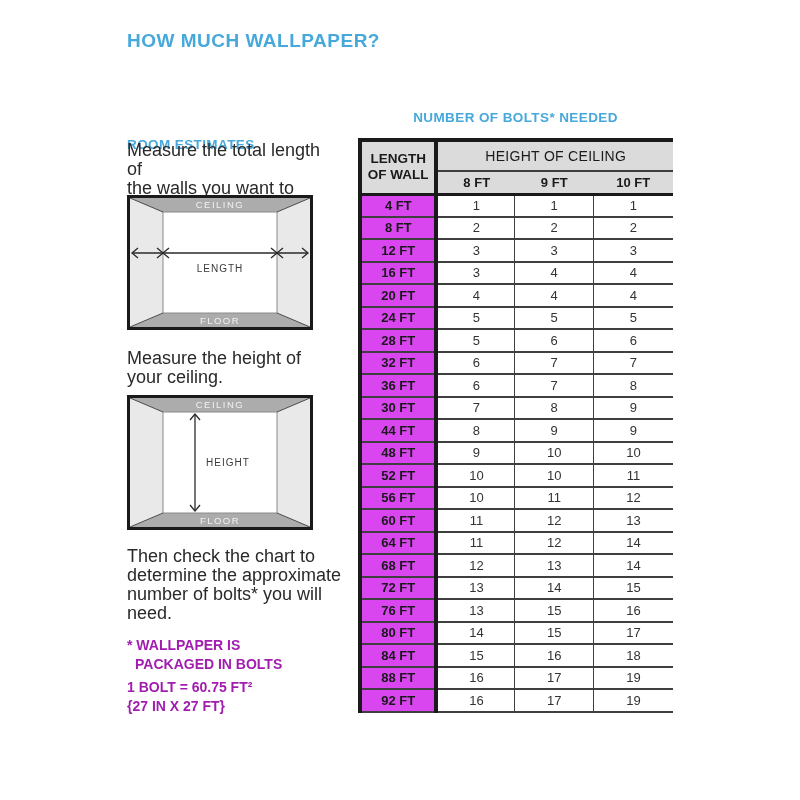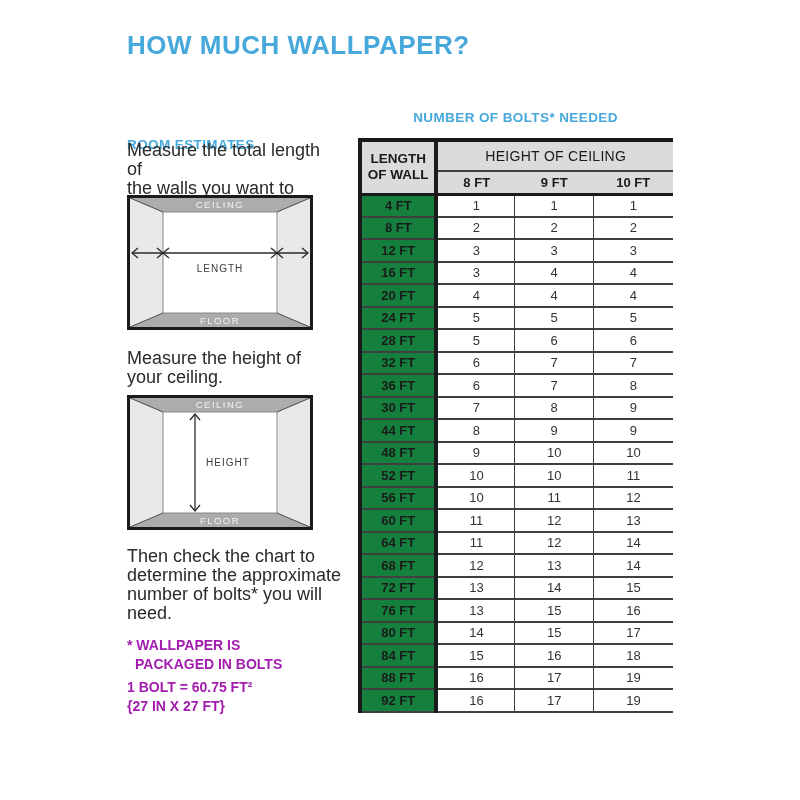--- a/index.html
+++ b/index.html
@@ -7,21 +7,21 @@
   body {
     position: relative;
     font-family: "Liberation Sans", sans-serif;
     color: #2a2a2a;
     overflow: hidden;
   }
   .abs { position: absolute; }
 
   .page-title {
     left: 127px; top: 30px;
-    font-size: 26px; font-weight: bold; letter-spacing: 0.5px;
+    font-size: 19px; font-weight: bold; letter-spacing: 0.5px;
     color: #47a8db;
   }
   .section-heading {
     font-size: 13.5px; font-weight: bold; letter-spacing: 0.4px;
     color: #47a8db;
   }
   .room-heading { left: 127px; top: 110px; margin-top: 27px; }
   .table-heading { left: 358px; top: 110px; width: 315px; text-align: center; }
 
   .body-text { font-size: 18px; line-height: 19px; color: #2a2a2a; }
@@ -70,21 +70,21 @@
     font-size: 14px; font-weight: normal; letter-spacing: 0.3px; color: #1a1a1a;
   }
   th.sub {
     background: #dbdbdb;
     border-bottom: 3px solid #1a1a1a;
     height: 23px;
     font-size: 13px; font-weight: bold; color: #1a1a1a;
   }
   td { height: 22.5px; border-bottom: 2px solid #3f3f3f; font-size: 13px; color: #333333; }
   td.rowlabel {
-    background: #15803d;
+    background: #d946ef;
     font-weight: bold; color: #1a1a1a;
     border-right: 4px solid #1a1a1a;
   }
   td.val + td.val { border-left: 1.5px solid #3f3f3f; }
 </style>
 </head>
 <body>
 
 <h1 class="abs page-title">HOW MUCH WALLPAPER?</h1>
 

